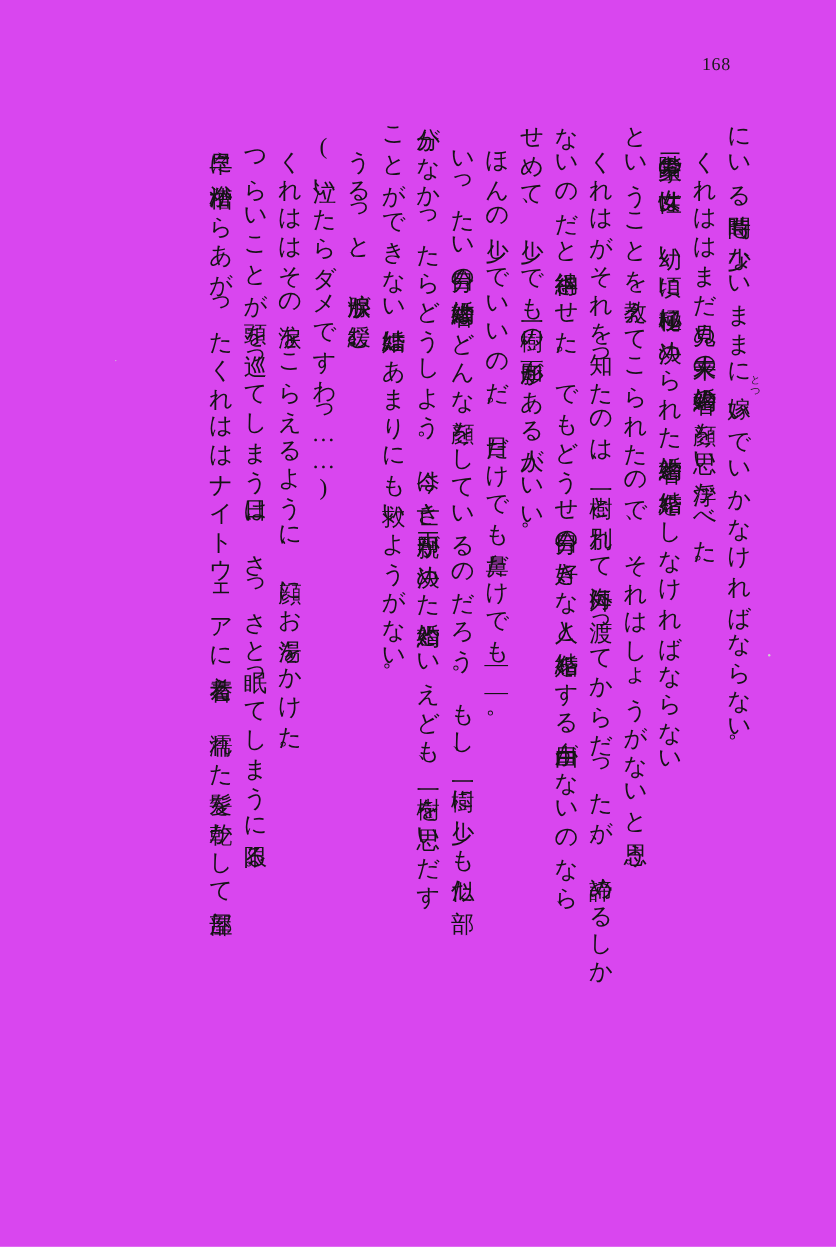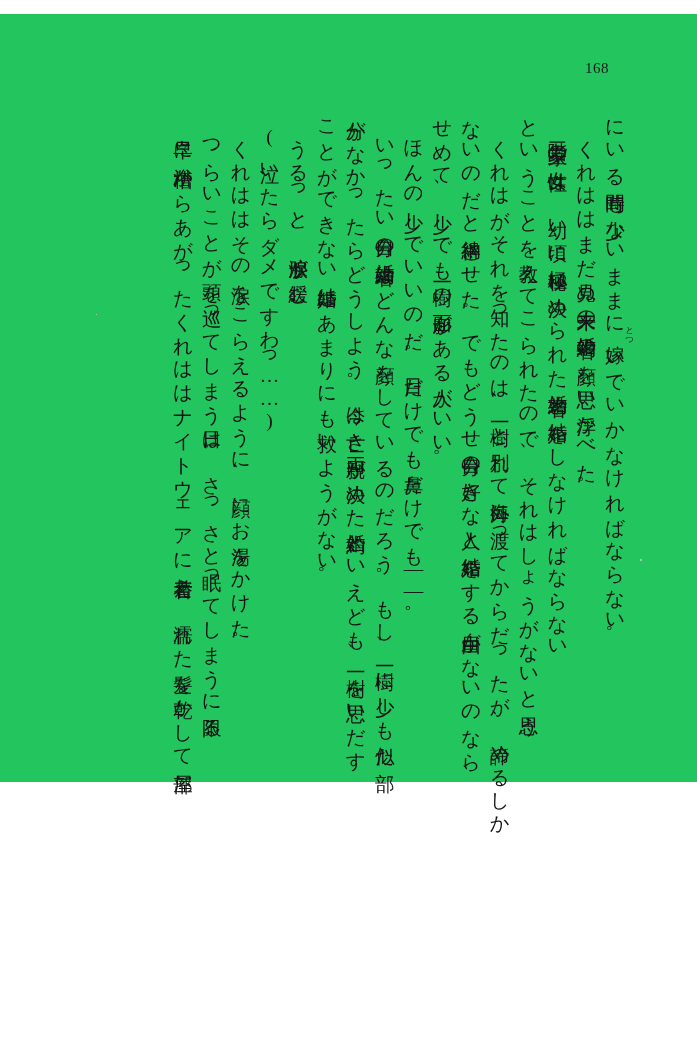--- a/index.html
+++ b/index.html
@@ -11,25 +11,25 @@
     width: 697px;
     height: 1050px;
     font-family: "Liberation Serif", "DejaVu Serif", serif;
     color: #111111;
     position: relative;
     overflow: hidden;
   }
 
   .page {
     position: absolute;
-    top: 14px;
+    top: 0;
     left: 0;
     width: 697px;
-    height: 768px;
-    background: #22c55e;
+    height: 1039px;
+    background: #d946ef;
   }
 
   
   .page-number {
     position: absolute;
     top: 46px;
     right: 88px;
     font-size: 15px;
     font-family: "Liberation Serif", "DejaVu Serif", serif;
     color: #1a1a1a;

